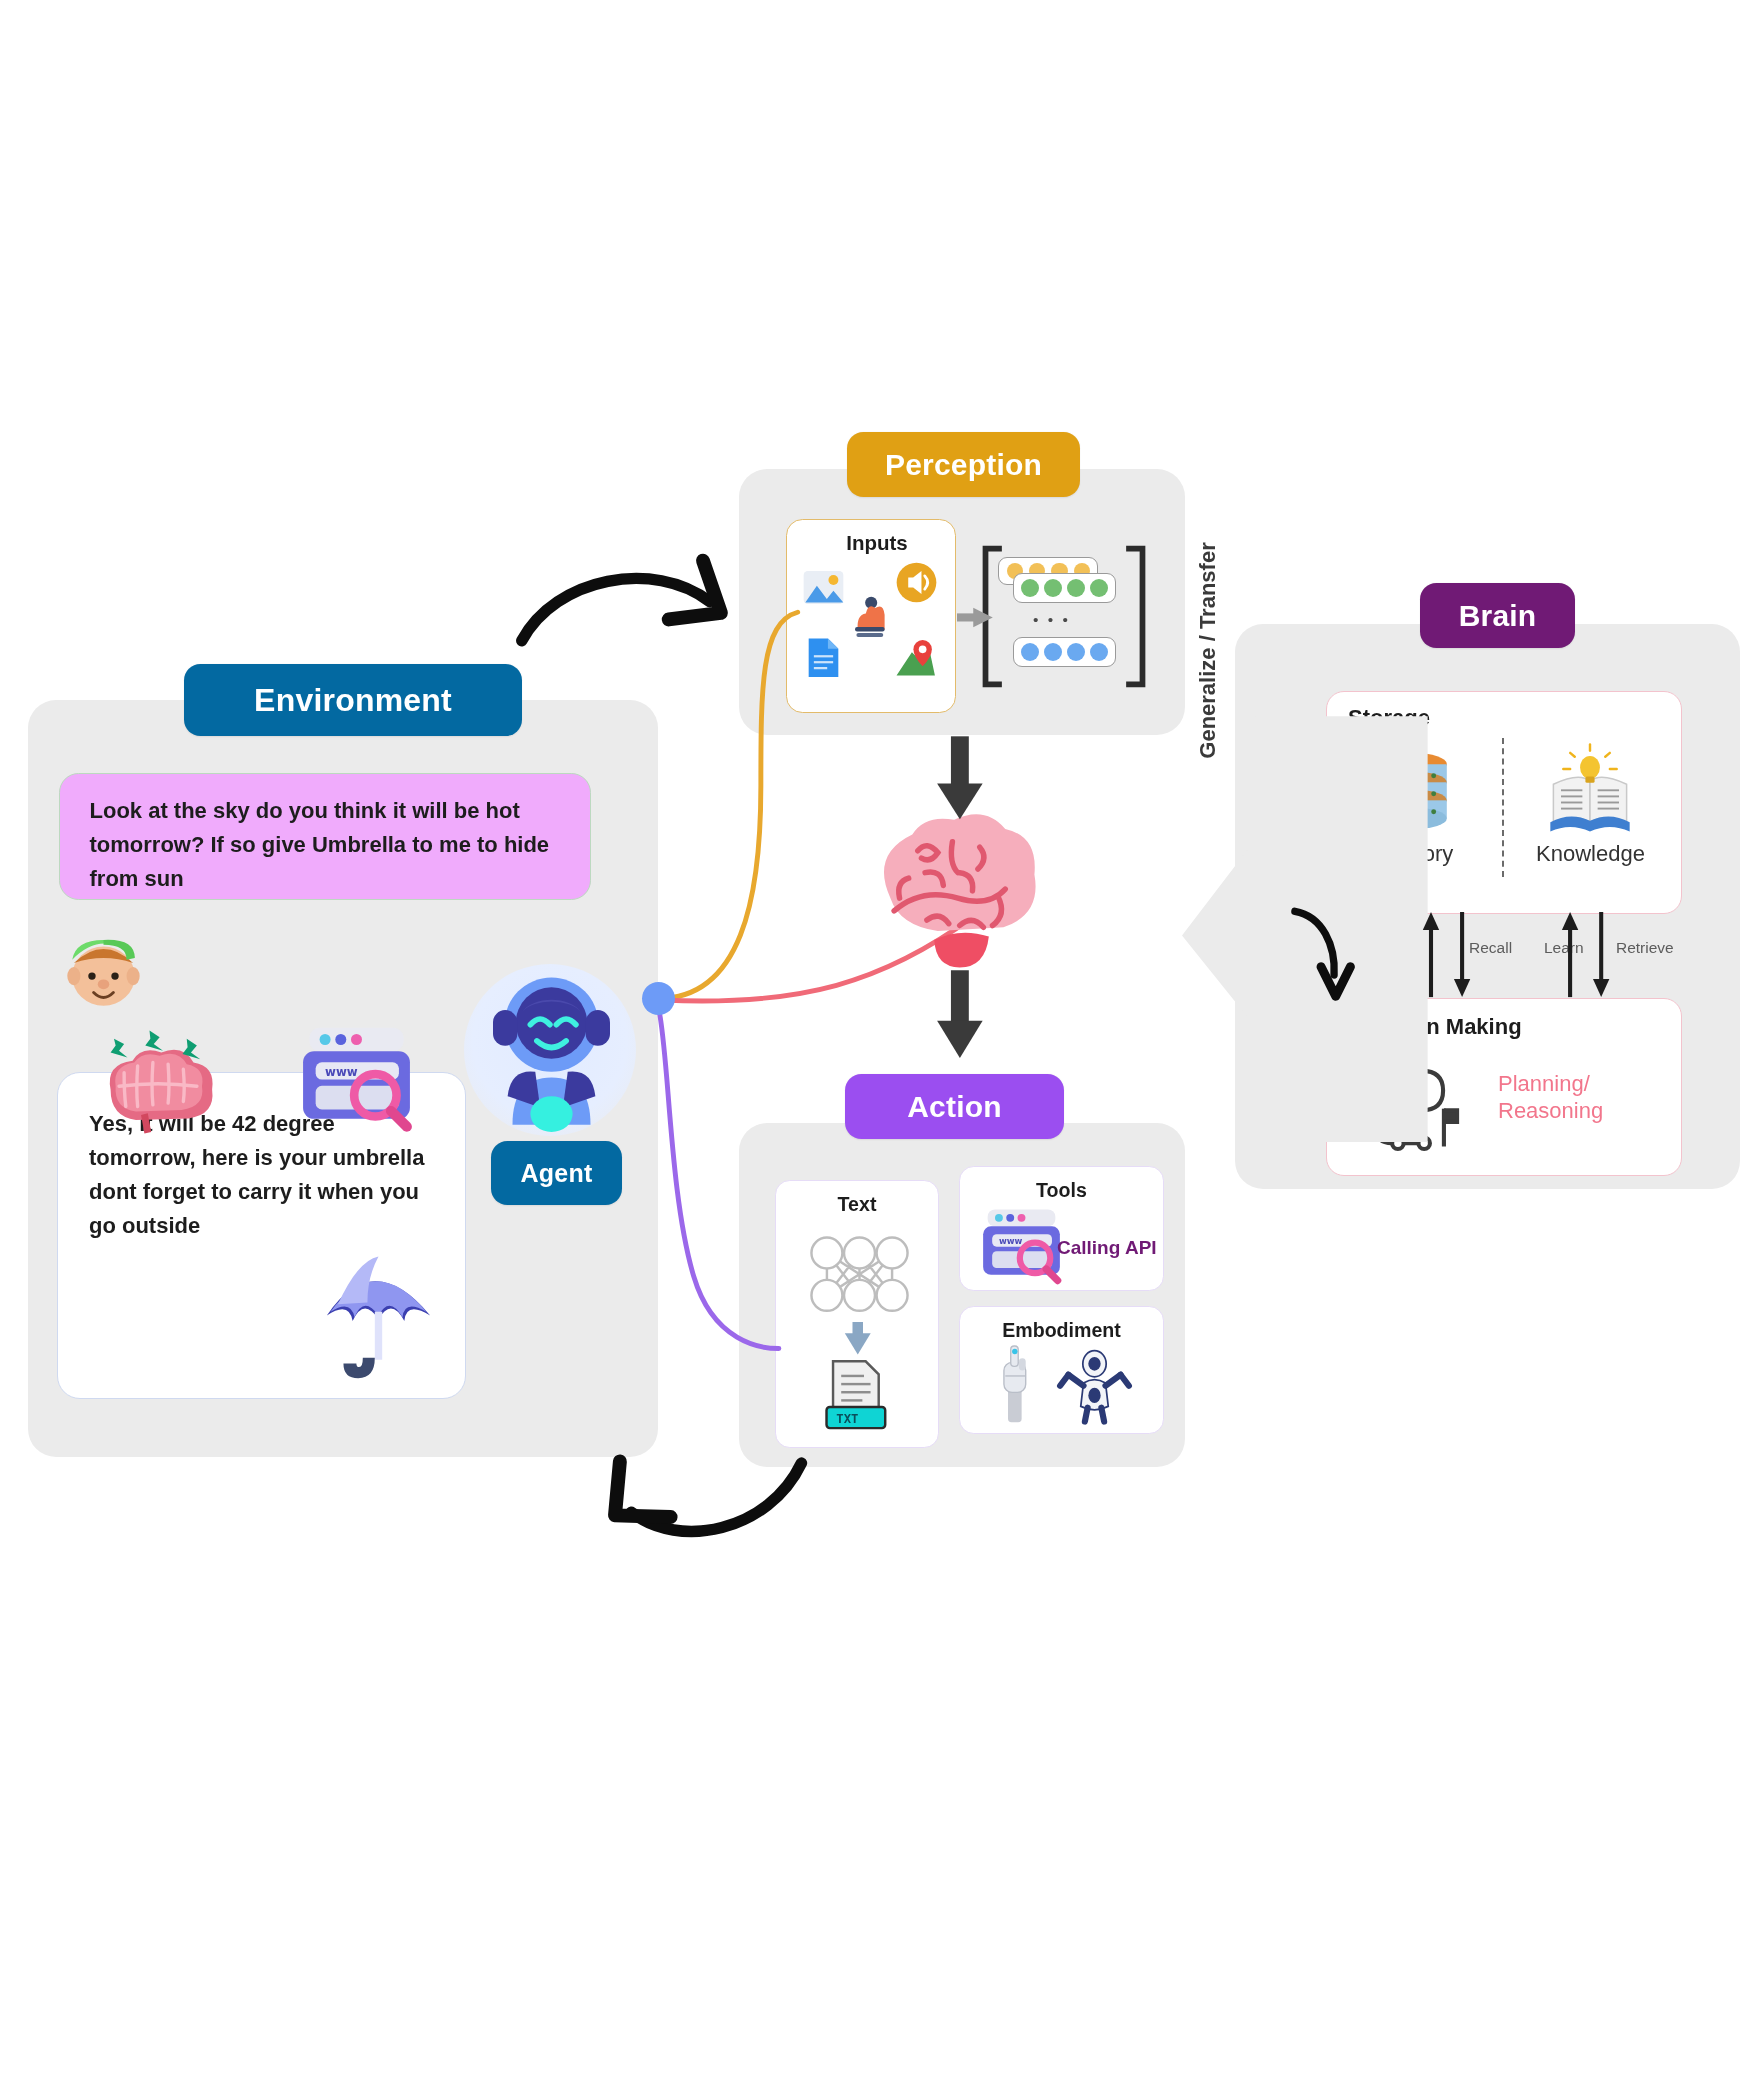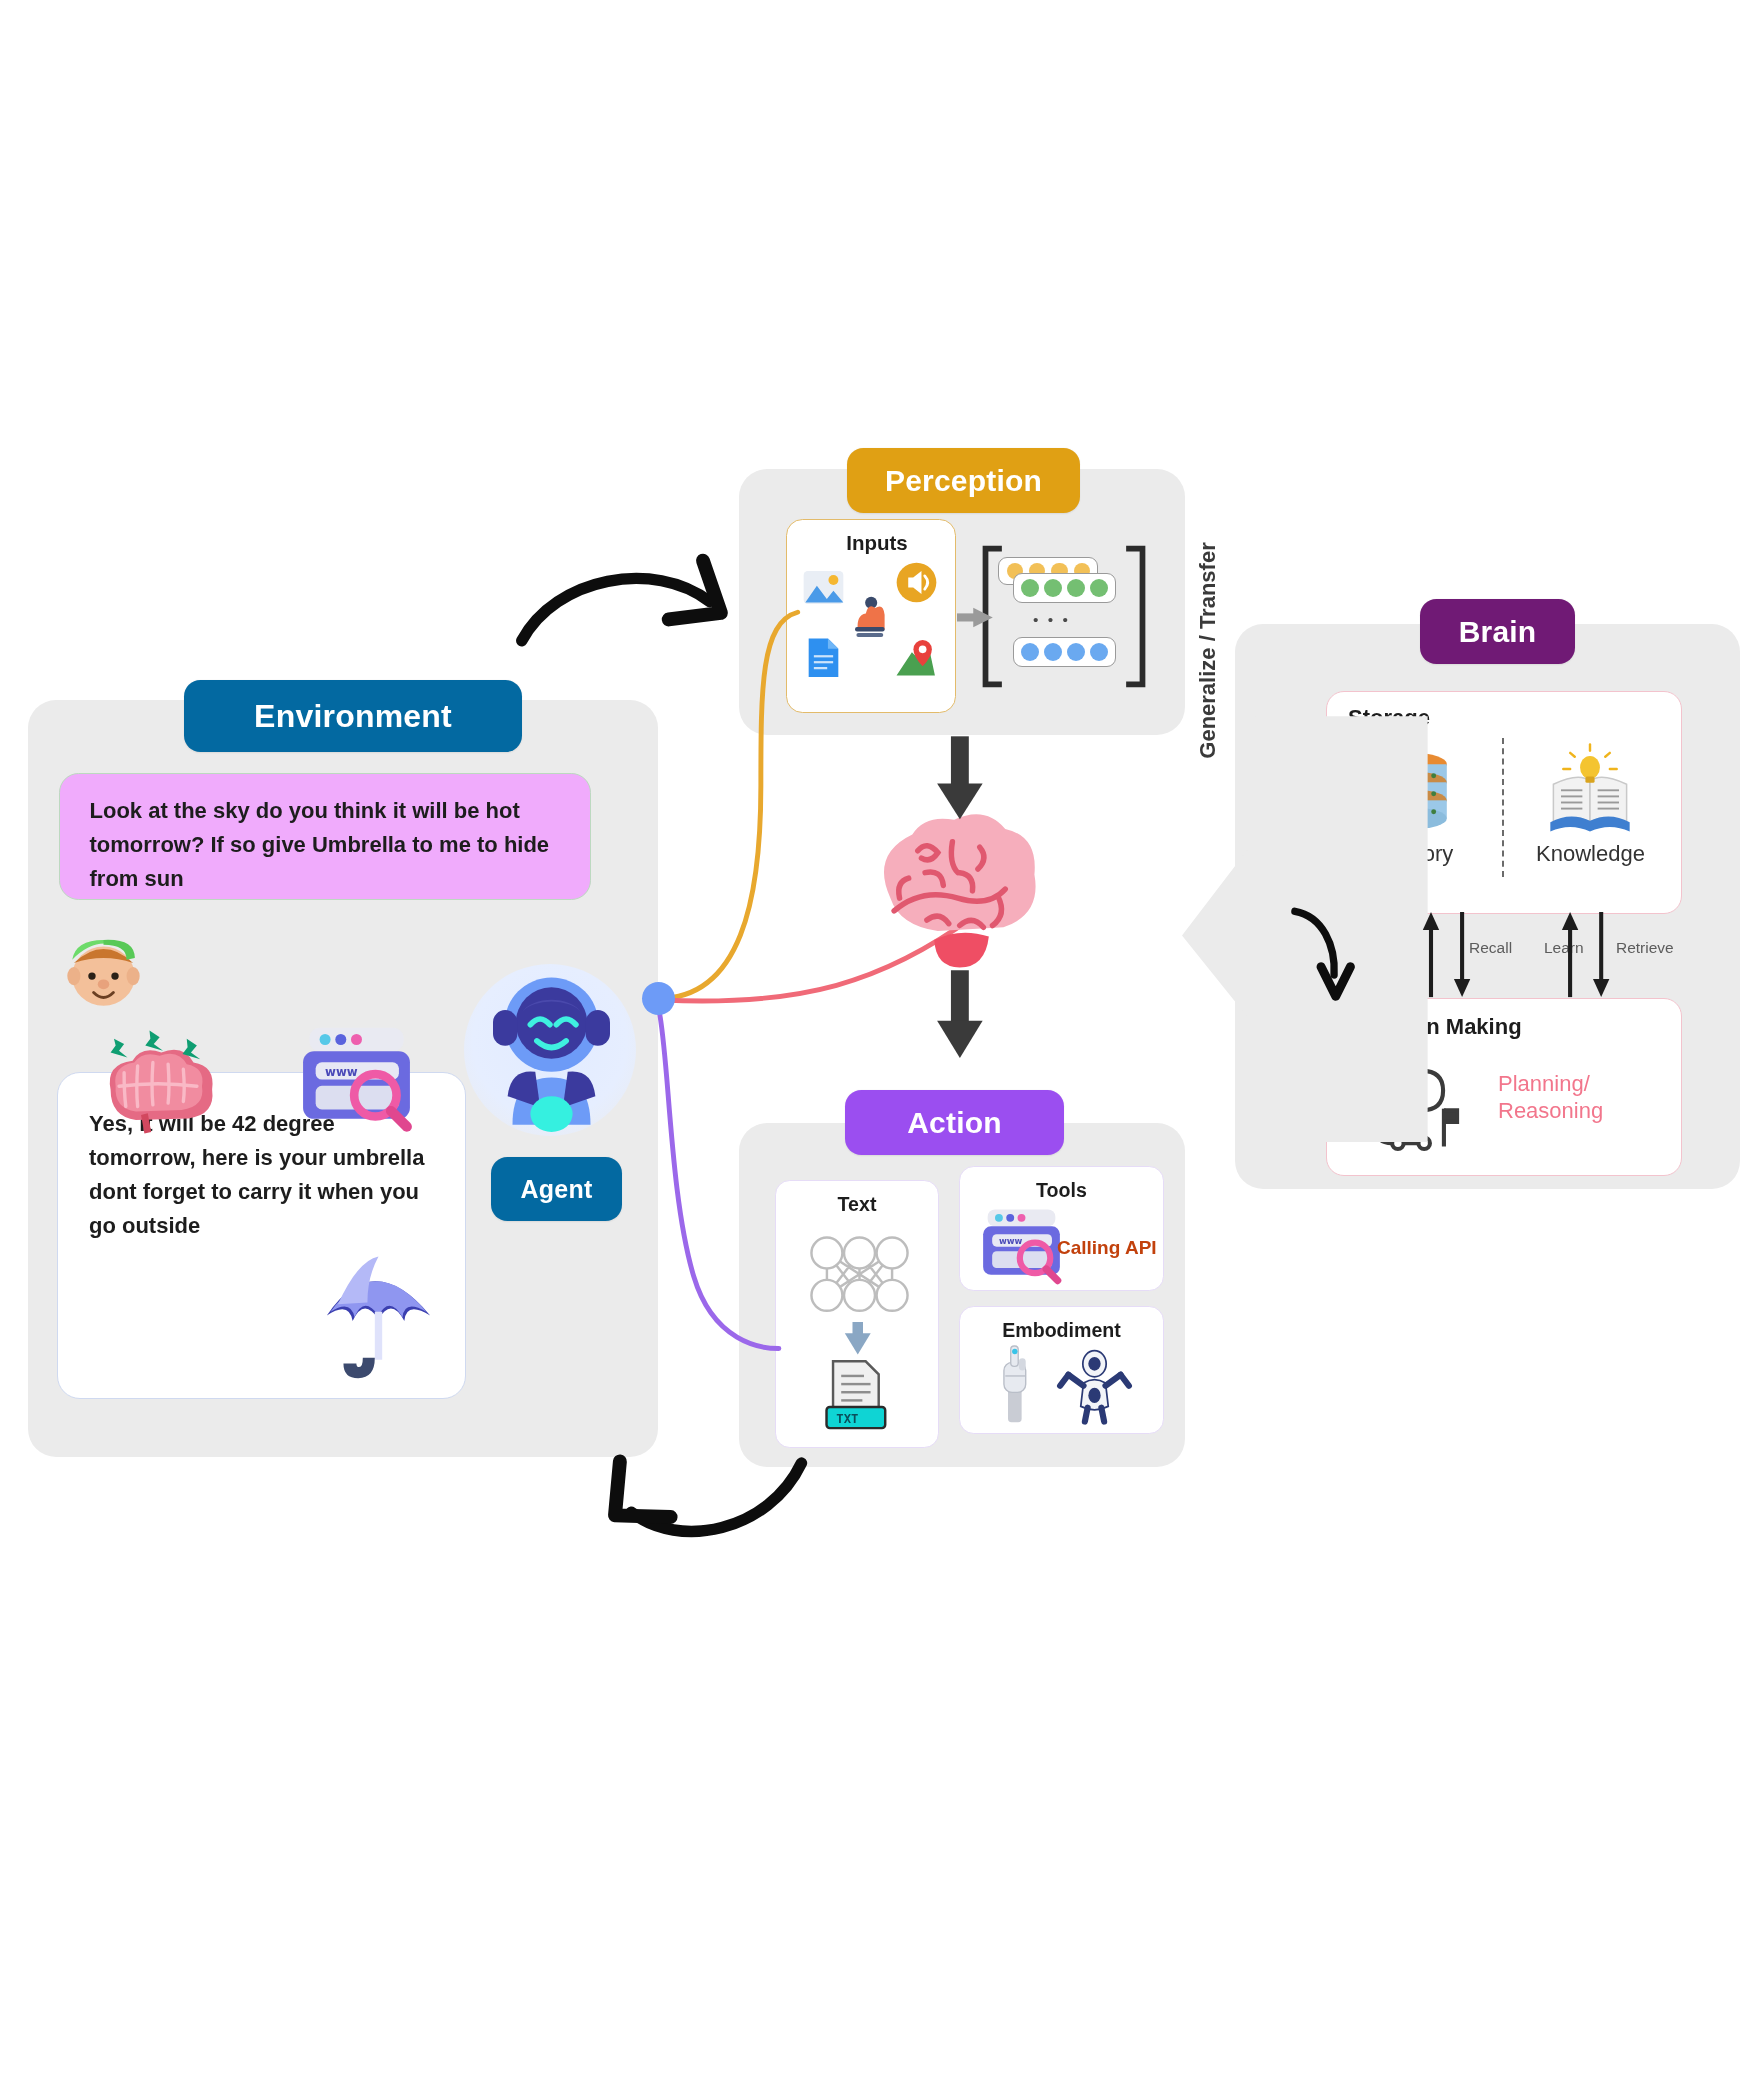--- a/index.html
+++ b/index.html
@@ -12,21 +12,20 @@
 
   
   .panel{
     position:absolute;background:#ebebeb;border-radius:28px;
   }
   .pill{
     position:absolute;border-radius:16.4px;color:#fff;font-weight:bold;
     display:flex;align-items:center;justify-content:center;
     letter-spacing:0.2px;text-align:center;z-index:40;
     box-shadow:0 0.8px 1.6px rgba(0,0,0,.08);
-    margin-top:16px;
   }
 
   
   #env-panel{left:28px;top:700px;width:630px;height:757px;}
   #env-pill{left:184px;top:664px;width:338px;height:72px;background:#0369a1;font-size:32px;}
   #user-bubble{
     position:absolute;left:59px;top:773px;width:532px;height:127px;
     background:#f0abfc;border:1.6px solid #bcd9c0;border-radius:19.6px;
     padding:19.6px 29.5px;box-sizing:border-box;
   }
@@ -67,21 +66,21 @@
   #emb-wrap{position:absolute;left:982px;top:547px;width:164px;height:139px;}
 
   
   #act-panel{left:739px;top:1123px;width:446px;height:344px;}
   #act-pill{left:845px;top:1074px;width:219px;height:65px;background:#9b4ef0;font-size:30px;}
   .act-card{position:absolute;background:#fff;border:1.6px solid #e6dcf7;border-radius:14.7px;}
   #card-text{left:775px;top:1180px;width:162px;height:266px;}
   #card-tools{left:959px;top:1166px;width:203px;height:123px;}
   #card-embod{left:959px;top:1306px;width:203px;height:126px;}
   .act-cap{text-align:center;font-size:19.6px;font-weight:bold;color:#1d1d1d;margin-top:11.5px;}
-  #calling-api{position:absolute;left:1057px;top:1237px;font-size:19px;color:#c2410c;font-weight:600;}
+  #calling-api{position:absolute;left:1057px;top:1237px;font-size:19px;color:#701a75;font-weight:600;}
 
   
   #brain-panel{left:1235px;top:624px;width:505px;height:565px;}
   #brain-pill{left:1420px;top:583px;width:155px;height:65px;background:#701a75;font-size:30px;}
   #storage-card{
     position:absolute;left:1326px;top:691px;width:354px;height:221px;
     background:#fff;border:1.6px solid #f3c3cd;border-radius:18px;
   }
   #storage-card .cap{position:absolute;left:21px;top:13px;font-size:22px;font-weight:bold;color:#1d1d1d;}
   #decision-card{

